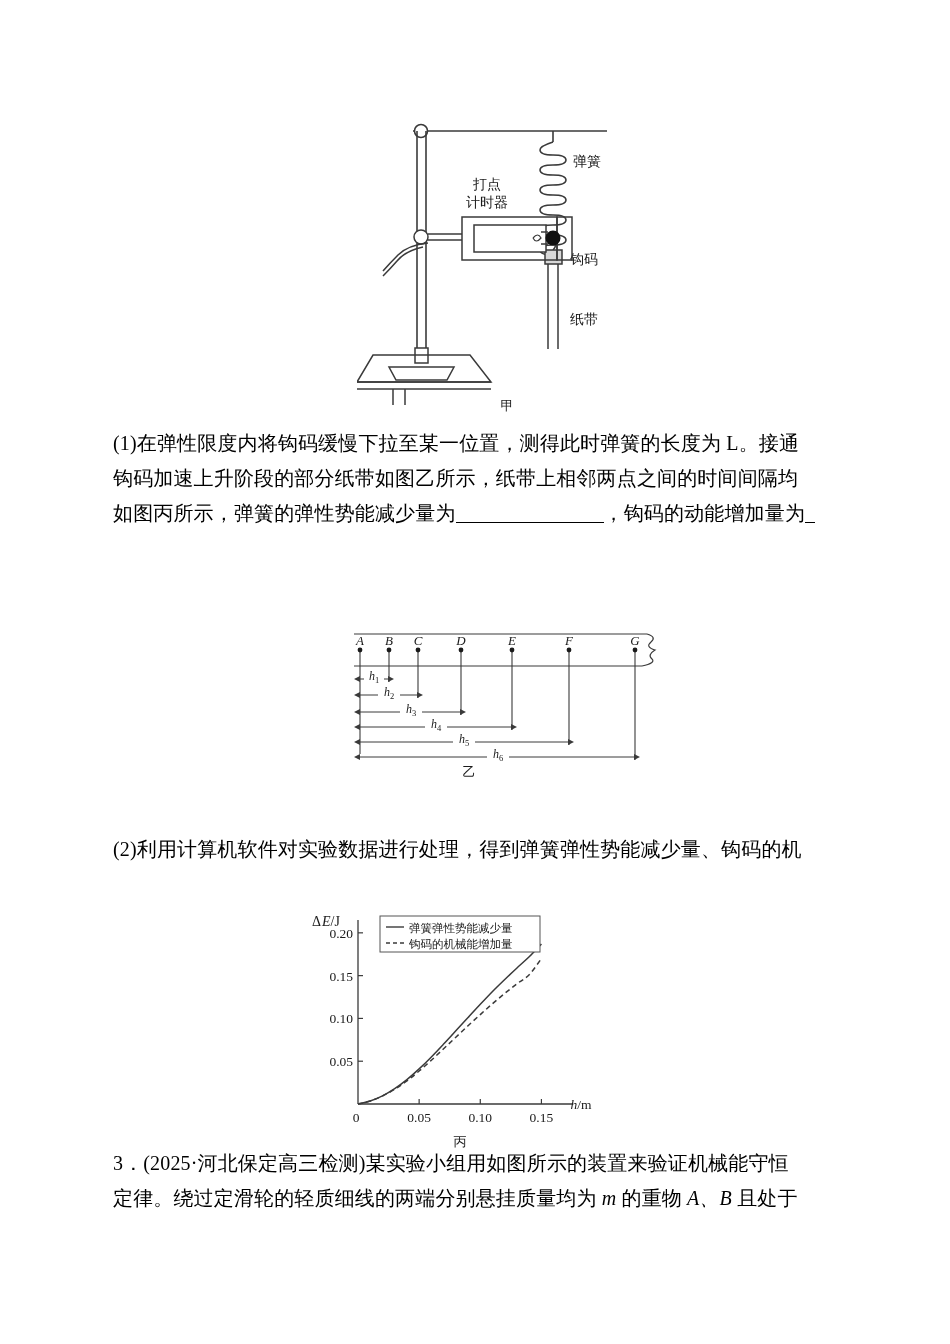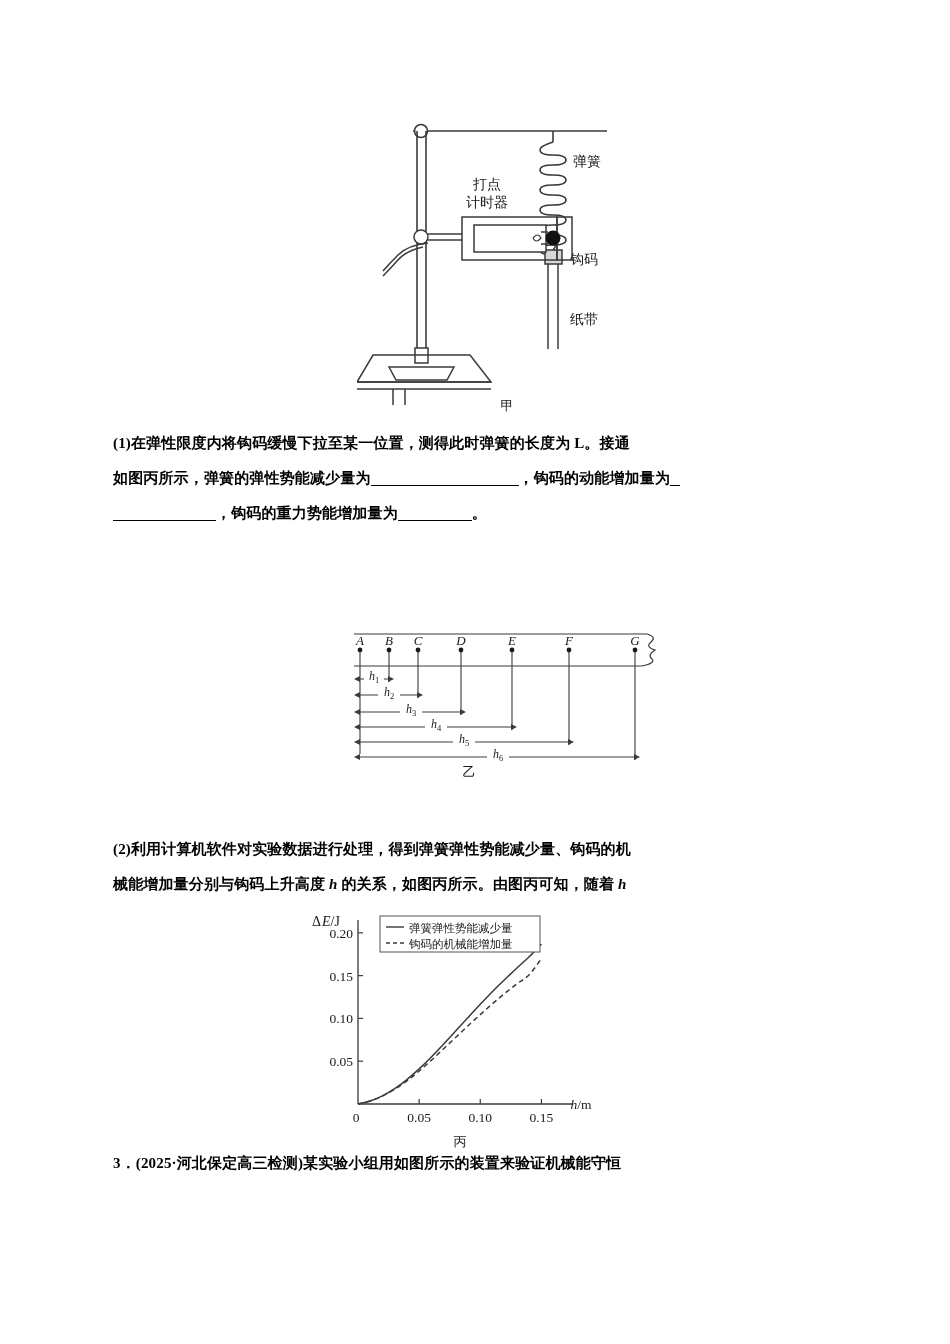--- a/index.html
+++ b/index.html
@@ -31,22 +31,22 @@
     align-items: center;
     margin-left: 32px;
   }
 
   
   .para {
     position: absolute;
     left: 113px;
     width: 722px;
     font-family: "Liberation Serif", "DejaVu Serif", serif;
-    font-size: 15px;
-    font-weight: bold;
+    font-size: 20px;
+    font-weight: normal;
     line-height: 35px;
     text-align: justify;
     text-justify: inter-ideograph;
     letter-spacing: 0.15px;
   }
   .para i { font-style: italic; }
   .blank {
     display: inline-block;
     border-bottom: 1.4px solid #000;
     vertical-align: -3px;
@@ -152,25 +152,23 @@
         <line x1="36" y1="277" x2="36" y2="293"></line>
         <line x1="48" y1="277" x2="48" y2="293"></line>
       </g>
 
       <text class="cjk" x="150" y="298" font-size="13" fill="#1a1a1a" text-anchor="middle">甲</text>
     </svg>
   </div>
 
   <div class="para" style="top:426px;">
     <div>(1)在弹性限度内将钩码缓慢下拉至某一位置，测得此时弹簧的长度为 L。接通</div>
+    <div>钩码加速上升阶段的部分纸带如图乙所示，纸带上相邻两点之间的时间间隔均</div>
     <div>
       <span>如图丙所示，弹簧的弹性势能减少量为</span><span class="blank" style="width:148px;"></span><span>，钩码的动能增加量为</span><span class="blank" style="width:10px;"></span>
-    </div>
-    <div>
-      <span class="blank" style="width:103px;"></span><span>，钩码的重力势能增加量为</span><span class="blank" style="width:74px;"></span><span>。</span>
     </div>
   </div>
 
   <div id="fig-yi-wrap" class="figure-block">
     <svg width="330" height="150" viewBox="0 0 330 150">
 
       <g fill="none" stroke="#3a3a3a" stroke-width="1.2">
         <line x1="12" y1="6" x2="305" y2="6"></line>
         <line x1="12" y1="38" x2="300" y2="38"></line>
         <path d="M305,6 q10,3 4,8 q-6,5 4,8 q-8,5 -3,9 q4,4 -10,7"></path>
@@ -243,23 +241,20 @@
         <rect x="145" y="120" width="22" height="12" fill="#ffffff"></rect>
         <text x="156" y="130"><tspan font-style="italic">h</tspan><tspan font-size="8.5" dy="2.5">6</tspan></text>
       </g>
 
       <text class="cjk" x="127" y="148" font-size="13" fill="#1a1a1a" text-anchor="middle">乙</text>
     </svg>
   </div>
 
   <div class="para" style="top:832px;">
     <div>(2)利用计算机软件对实验数据进行处理，得到弹簧弹性势能减少量、钩码的机</div>
-    <div>
-      <span>械能增加量分别与钩码上升高度 </span><i>h</i><span> 的关系，如图丙所示。由图丙可知，随着 </span><i>h</i>
-    </div>
   </div>
 
   <div id="fig-bing-wrap" class="figure-block">
     <svg id="chart-svg" width="340" height="248" viewBox="0 0 340 248">
 
       <text x="12" y="20" font-family="'Liberation Serif',serif" font-size="14" fill="#1a1a1a">
         <tspan>Δ</tspan><tspan font-style="italic" dx="1">E</tspan><tspan dx="0">/J</tspan>
       </text>
 
       <g stroke="#3a3a3a" stroke-width="1.3" fill="none">
@@ -308,15 +303,18 @@
         <text class="cjk" x="109" y="26" font-size="11.5" fill="#1a1a1a">弹簧弹性势能减少量</text>
         <text class="cjk" x="109" y="42" font-size="11.5" fill="#1a1a1a">钩码的机械能增加量</text>
       </g>
 
       <text class="cjk" x="160" y="240" font-size="13" fill="#1a1a1a" text-anchor="middle">丙</text>
     </svg>
   </div>
 
   <div class="para" style="top:1146px;">
     <div>3．(2025·河北保定高三检测)某实验小组用如图所示的装置来验证机械能守恒</div>
+    <div>
+      <span>定律。绕过定滑轮的轻质细线的两端分别悬挂质量均为 </span><i>m</i><span> 的重物 </span><i>A、B</i><span> 且处于</span>
+    </div>
   </div>
 
 </div>
 
 </body></html>

